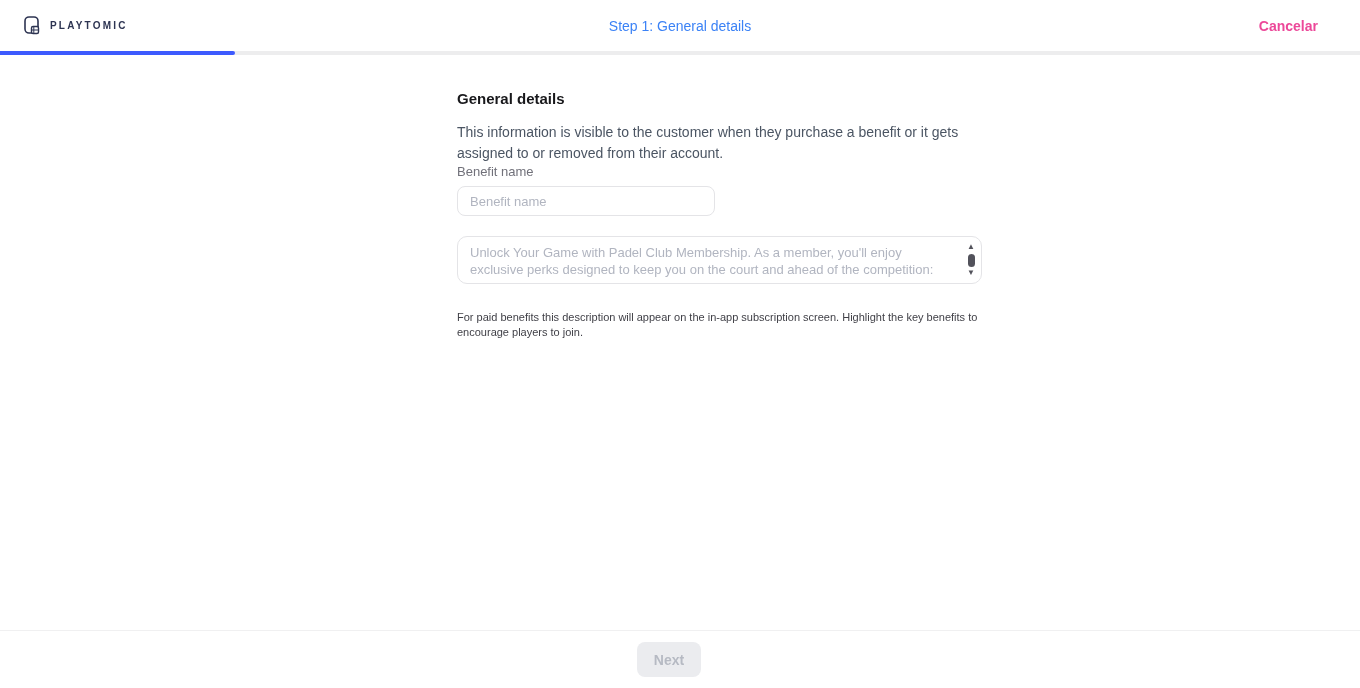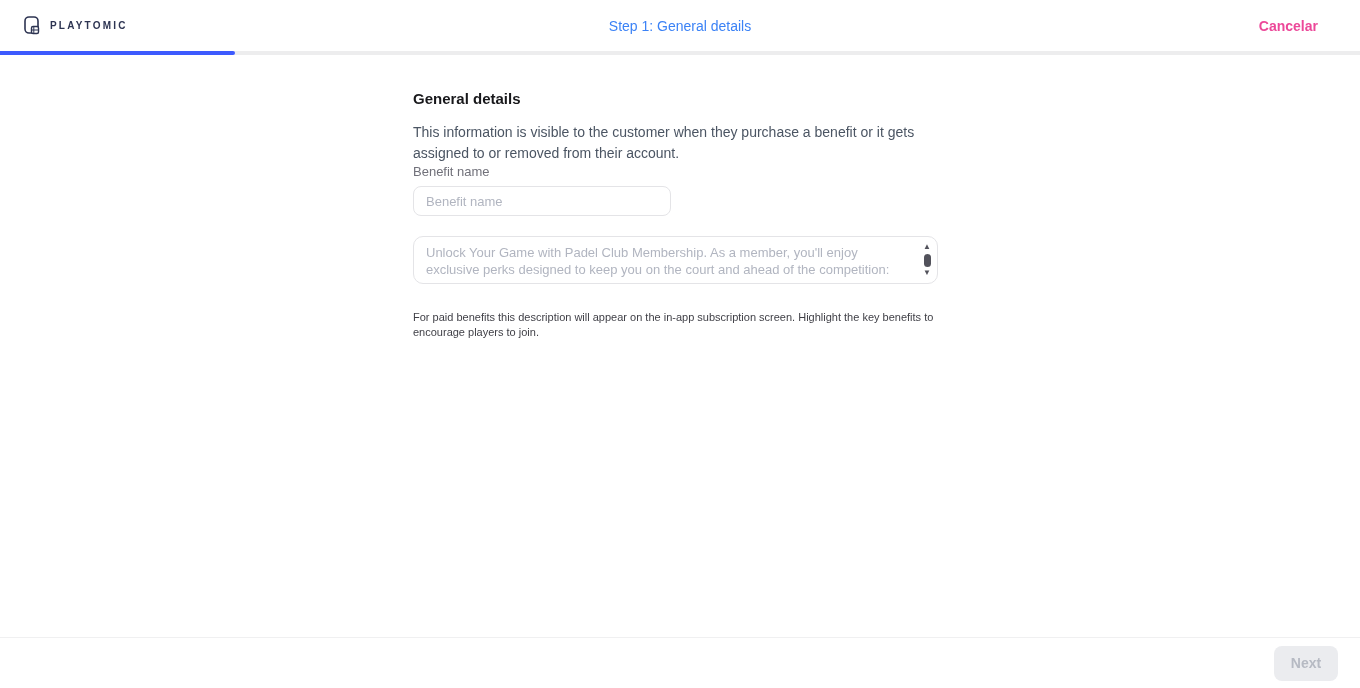--- a/index.html
+++ b/index.html
@@ -56,20 +56,21 @@
   }
   .progress-fill {
     height: 100%;
     background: #3d5afe;
     border-radius: 0 2px 2px 0;
   }
 
   
   .main {
     padding-top: 35px;
+    padding-left: 44px;
   }
   .form-container {
     width: 525px;
     margin: 0 auto;
     margin-left: 413px;
   }
   .form-heading {
     font-size: 15px;
     font-weight: bold;
     color: #18181b;
@@ -149,26 +150,26 @@
     color: #3f3f46;
     margin-top: 22px;
   }
 
   
   .footer {
     position: fixed;
     left: 0;
     bottom: 0;
     width: 1360px;
-    height: 51px;
+    height: 58px;
     background: #ffffff;
     border-top: 1px solid #f0f0f1;
     display: flex;
     align-items: center;
-    justify-content: flex-end;
+    justify-content: center;
     padding-right: 22px;
   }
   .next-button {
     min-width: 64px;
     height: 35px;
     padding: 0 16px;
     border: none;
     border-radius: 8px;
     background: #ebecef;
     color: #b6bac3;

